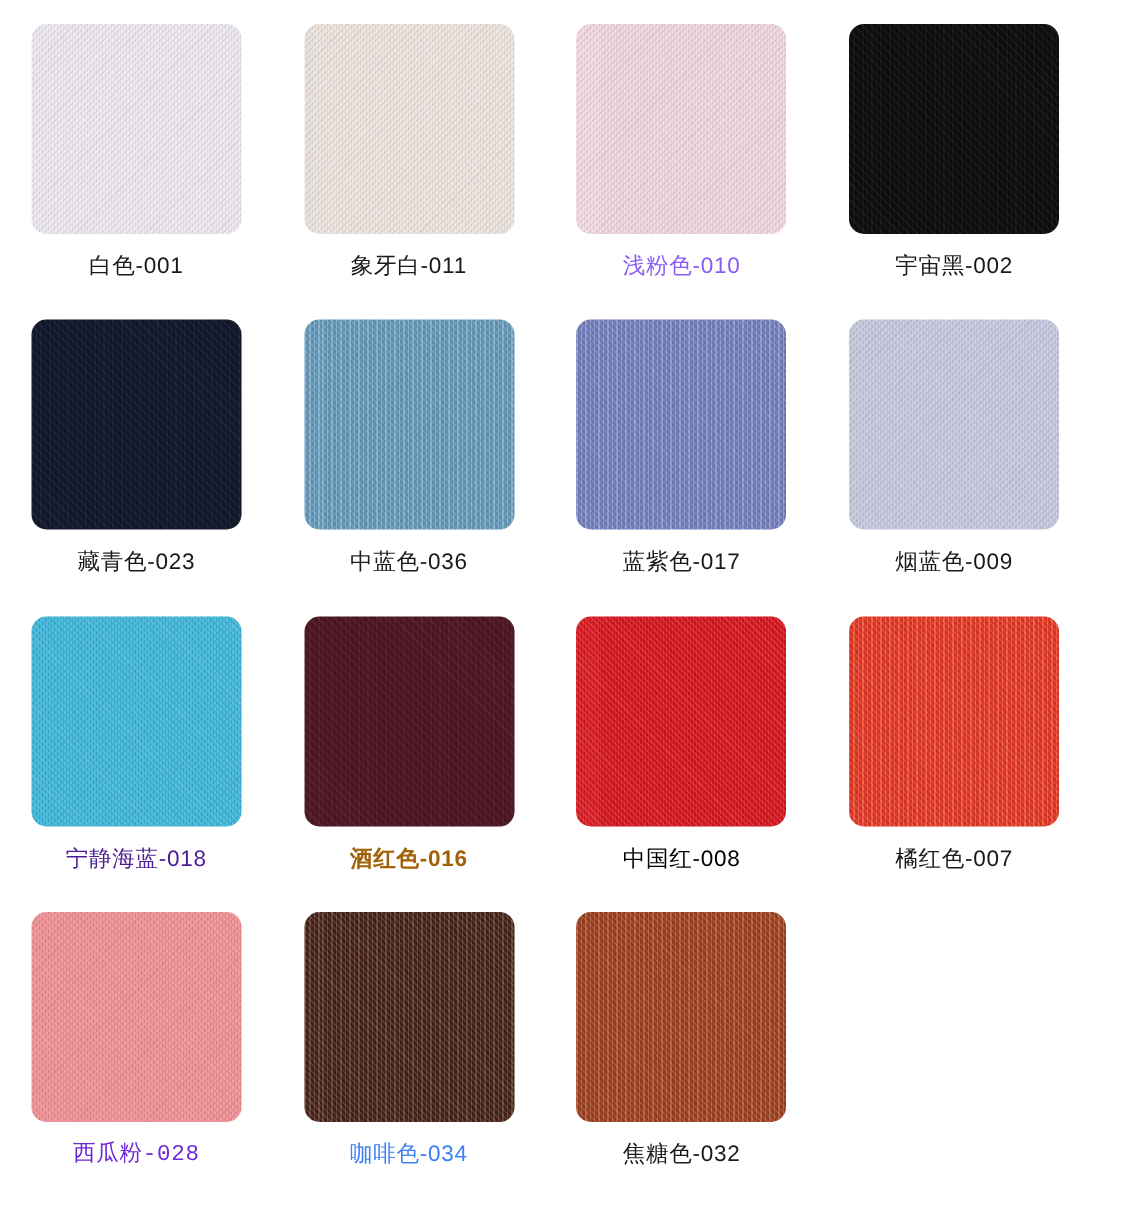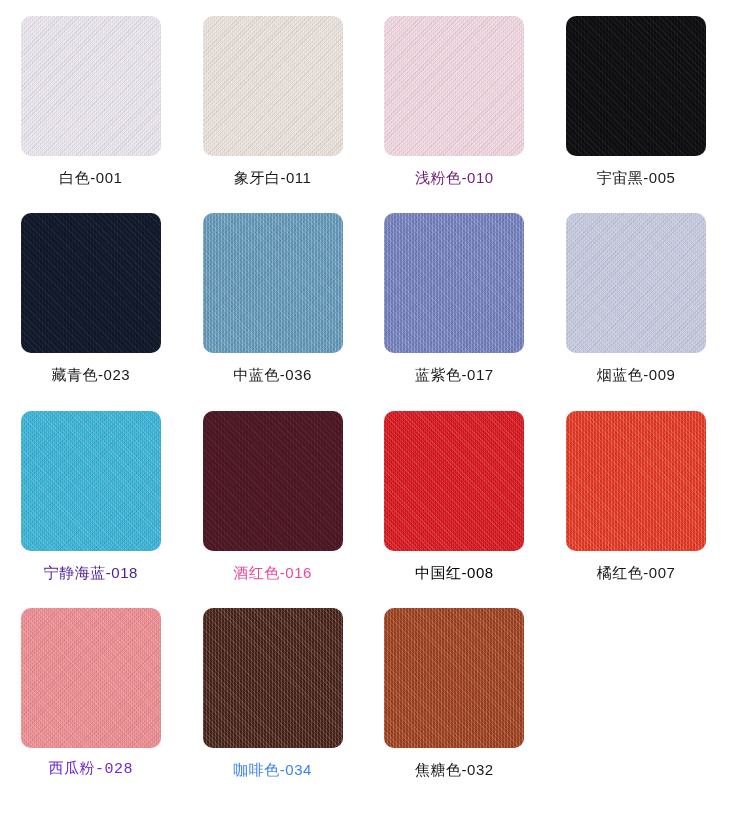--- a/index.html
+++ b/index.html
@@ -90,25 +90,25 @@
     <div class="swatch-cell">
       <div class="swatch-chip" style="background: rgb(236, 231, 239);"></div>
       <div class="swatch-label" style="color: rgb(26, 26, 26);">白色-001</div>
     </div>
     <div class="swatch-cell">
       <div class="swatch-chip" style="background: rgb(236, 227, 221);"></div>
       <div class="swatch-label" style="color: rgb(26, 26, 26);">象牙白-011</div>
     </div>
     <div class="swatch-cell">
       <div class="swatch-chip" style="background: rgb(242, 216, 226);"></div>
-      <div class="swatch-label" style="color: #701a75;">浅粉色-010</div>
+      <div class="swatch-label" style="color: #8b5cf6;">浅粉色-010</div>
     </div>
     <div class="swatch-cell">
       <div class="swatch-chip matte" style="background: rgb(13, 13, 15);"></div>
-      <div class="swatch-label" style="color: rgb(26, 26, 26);">宇宙黑-005</div>
+      <div class="swatch-label" style="color: rgb(26, 26, 26);">宇宙黑-002</div>
     </div>
     <div class="swatch-cell">
       <div class="swatch-chip matte" style="background: rgb(16, 23, 42);"></div>
       <div class="swatch-label" style="color: rgb(26, 26, 26);">藏青色-023</div>
     </div>
     <div class="swatch-cell">
       <div class="swatch-chip knit" style="background: rgb(106, 162, 196);"></div>
       <div class="swatch-label" style="color: rgb(26, 26, 26);">中蓝色-036</div>
     </div>
     <div class="swatch-cell">
@@ -118,21 +118,21 @@
     <div class="swatch-cell">
       <div class="swatch-chip" style="background: rgb(200, 203, 225);"></div>
       <div class="swatch-label" style="color: rgb(26, 26, 26);">烟蓝色-009</div>
     </div>
     <div class="swatch-cell">
       <div class="swatch-chip" style="background: rgb(57, 180, 216);"></div>
       <div class="swatch-label" style="color: #4c1d95;">宁静海蓝-018</div>
     </div>
     <div class="swatch-cell">
       <div class="swatch-chip matte" style="background: rgb(76, 22, 34);"></div>
-      <div class="swatch-label" style="color: #ec4899;">酒红色-016</div>
+      <div class="swatch-label" style="color: #a16207; font-weight: bold;">酒红色-016</div>
     </div>
     <div class="swatch-cell">
       <div class="swatch-chip" style="background: rgb(217, 21, 29);"></div>
       <div class="swatch-label" style="color: #000000;">中国红-008</div>
     </div>
     <div class="swatch-cell">
       <div class="swatch-chip knit" style="background: rgb(240, 58, 36);"></div>
       <div class="swatch-label" style="color: rgb(26, 26, 26);">橘红色-007</div>
     </div>
     <div class="swatch-cell">

